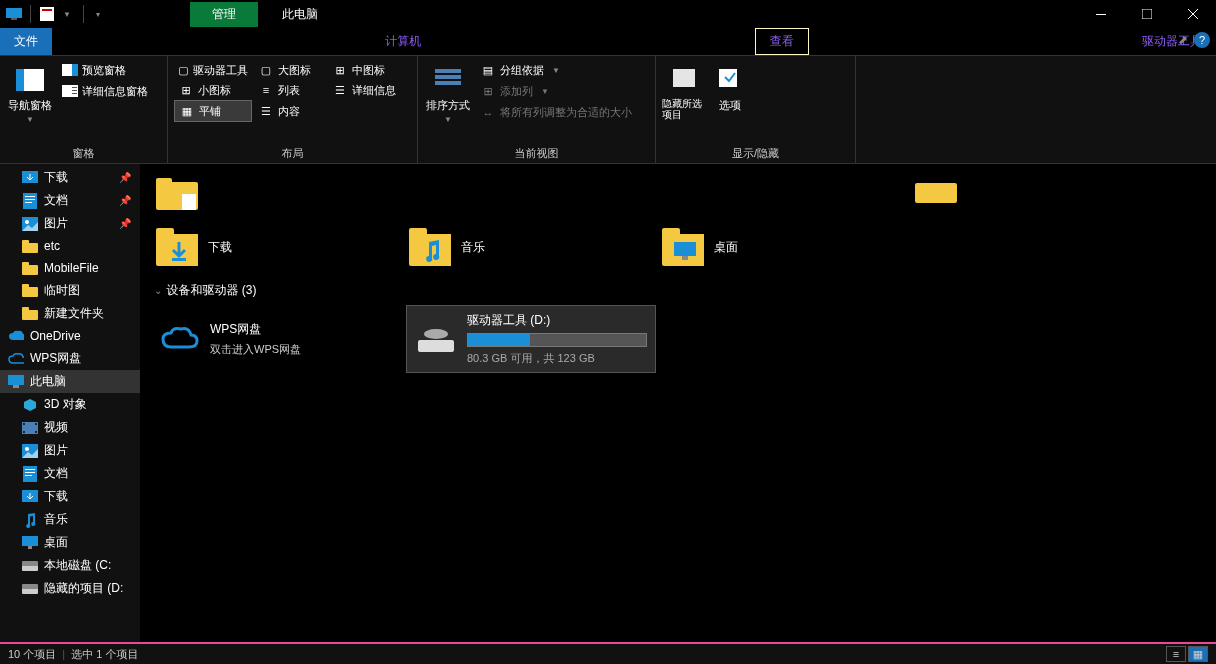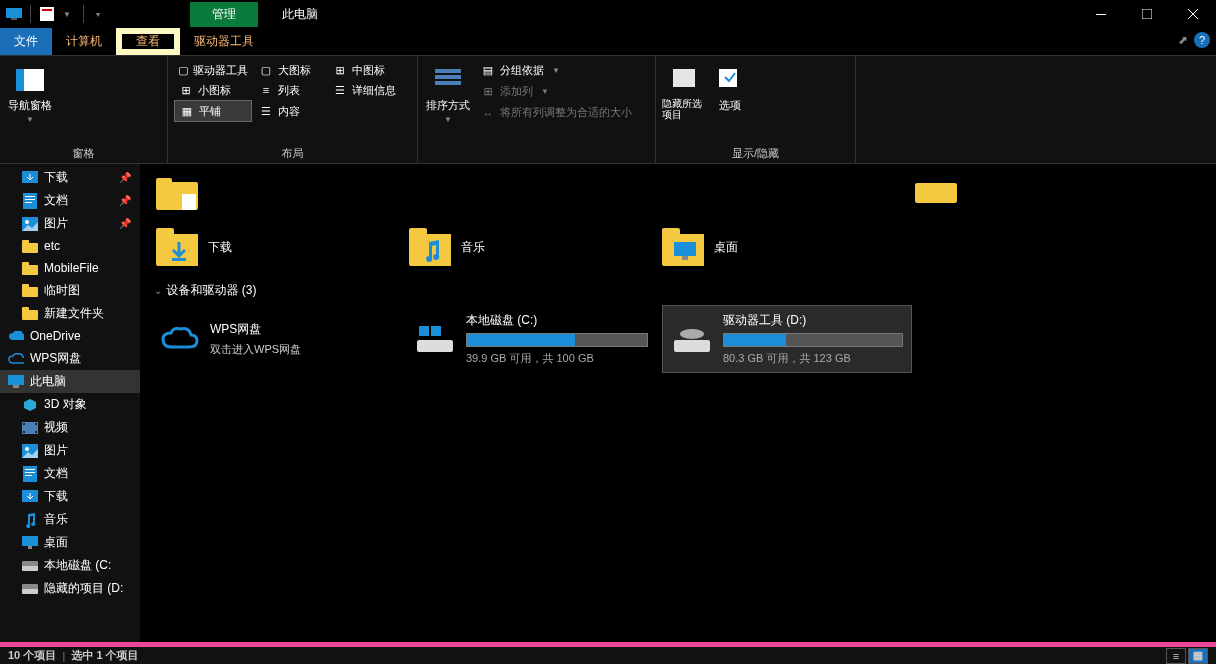--- a/index.html
+++ b/index.html
@@ -9,24 +9,24 @@
 .titlebar .qat { display: flex; align-items: center; gap: 4px; padding-left: 6px; }
 .titlebar .qat-icon { width: 16px; height: 16px; display: flex; align-items: center; justify-content: center; }
 .titlebar .divider { width: 1px; height: 18px; background: #444; margin: 0 4px; }
 .titlebar .dd { color: #888; font-size: 8px; padding: 0 4px; }
 .titlebar .contextual { background: #0a7a3b; color: #fff; padding: 4px 22px; font-size: 12px; margin-left: 86px; }
 .titlebar .title { color: #fff; font-size: 12px; margin-left: 24px; }
 .titlebar .spacer { flex: 1; }
 .titlebar .winbtns { display: flex; }
 .titlebar .winbtn { width: 46px; height: 28px; display: flex; align-items: center; justify-content: center; font-size: 12px; color: #fff; }
 
-.tabs { height: 28px; background: #000; display: flex; align-items: stretch; border-bottom: 1px solid #333; position: relative; }
-.tab { padding: 0 14px; font-size: 12px; display: flex; align-items: center; color: #fdba74; }
+.tabs { height: 28px; background: #000; display: flex; align-items: stretch; border-bottom: 1px solid #333; position: relative; justify-content: space-between; }
+.tab { padding: 0 14px; font-size: 12px; display: flex; align-items: center; color: #8b5cf6; }
 .tab.file { background: #1a6fb9; color: #fff; }
-.tab.highlight { border: 6px solid #fef9c3; }
+.tab.highlight { border: 1px solid #fef9c3; }
 .tabs .right { position: absolute; right: 6px; top: 4px; display: flex; align-items: center; gap: 6px; }
 .help-icon { width: 16px; height: 16px; border-radius: 50%; background: #1a6fb9; color: #fff; font-size: 11px; display: flex; align-items: center; justify-content: center; }
 
 .ribbon { height: 108px; background: #111; display: flex; border-bottom: 1px solid #333; }
 .rgroup { border-right: 1px solid #333; display: flex; flex-direction: column; justify-content: space-between; padding: 4px 6px 2px 6px; }
 .rgroup .body { flex: 1; display: flex; align-items: flex-start; gap: 4px; }
 .rgroup .label { text-align: center; font-size: 11px; color: #ccc; padding-top: 2px; }
 
 .big-btn { display: flex; flex-direction: column; align-items: center; width: 48px; font-size: 11px; gap: 2px; padding-top: 4px; }
 .big-btn .bicon { width: 32px; height: 32px; display: flex; align-items: center; justify-content: center; }
@@ -60,21 +60,21 @@
 .drive-item.cloud { width: 250px; }
 .drive-item.selected { background: #2a2a2a; border: 1px solid #555; }
 .drive-item .dicon { width: 42px; height: 42px; display: flex; align-items: center; justify-content: center; }
 .drive-info { flex: 1; font-size: 11px; }
 .drive-name { font-size: 12px; margin-bottom: 4px; }
 .drive-sub { font-size: 11px; color: #ccc; }
 .drive-bar { width: 100%; height: 14px; background: #555; border: 1px solid #777; margin-bottom: 4px; position: relative; }
 .drive-fill { height: 100%; background: #1a8fd8; }
 .drive-space { color: #aaa; }
 
-.statusbar { height: 22px; background: #111; border-top: 5px solid #ec4899; display: flex; align-items: center; font-size: 11px; padding: 0 8px; color: #ccc; font-weight: bold; }
+.statusbar { height: 22px; background: #111; border-top: 2px solid #ec4899; display: flex; align-items: center; font-size: 11px; padding: 0 8px; color: #ccc; }
 .statusbar .sep { margin: 0 6px; color: #555; }
 .statusbar .viewbtns { margin-left: auto; display: flex; gap: 2px; }
 .statusbar .vb { width: 20px; height: 16px; border: 1px solid #555; display: flex; align-items: center; justify-content: center; }
 .statusbar .vb.active { background: #1a6fb9; }
 
 svg { display: block; }
 .yellow-folder { fill: #f5c842; }
 </style>
 </head>
 <body>
@@ -139,20 +139,42 @@
       <div class="big-btn">
         <span class="bicon">
             <svg width="28" height="22">
               <rect width="28" height="22" fill="#fff"></rect>
               <rect x="0" y="0" width="8" height="22" fill="#1a8fd8"></rect>
             </svg>
           </span>
         <span>导航窗格</span>
         <span style="font-size:8px;color:#888">▼</span>
       </div>
+      <div class="stack-btns">
+        <div class="small-btn">
+            <span class="sicon">
+              <svg width="16" height="12">
+                <rect width="16" height="12" fill="#fff"></rect>
+                <rect x="10" y="0" width="6" height="12" fill="#1a8fd8"></rect>
+              </svg>
+            </span>
+            <span>预览窗格</span>
+          </div>
+        <div class="small-btn">
+            <span class="sicon">
+              <svg width="16" height="12">
+                <rect width="16" height="12" fill="#fff"></rect>
+                <rect x="10" y="2" width="5" height="1" fill="#555"></rect>
+                <rect x="10" y="5" width="5" height="1" fill="#555"></rect>
+                <rect x="10" y="8" width="5" height="1" fill="#555"></rect>
+              </svg>
+            </span>
+            <span>详细信息窗格</span>
+          </div>
+      </div>
     </div>
     <div class="label">窗格</div>
   </div>
 
   <div class="rgroup" style="width:250px">
     <div class="body" style="flex-direction:column;gap:0;width:100%">
       <div style="display:flex;gap:2px">
         <div class="small-btn" style="width:78px">
             <span class="sicon">▢</span>
             <span>驱动器工具</span>
@@ -218,20 +240,21 @@
             <span class="sicon">⊞</span>
             <span>添加列</span>
             <span style="font-size:8px;margin-left:4px">▼</span>
           </div>
         <div class="small-btn" style="color:#777">
             <span class="sicon">↔</span>
             <span>将所有列调整为合适的大小</span>
           </div>
       </div>
     </div>
+    <div class="label">当前视图</div>
   </div>
 
   <div class="rgroup" style="width:200px">
     <div class="body">
       <div class="big-btn" style="width:44px">
         <span class="bicon">
             <svg width="22" height="22">
               <rect width="22" height="18" fill="#fff"></rect>
               <rect width="22" height="18" fill="#ccc" opacity="0.5"></rect>
             </svg>
@@ -502,36 +525,20 @@
         <span class="dicon">
             <svg width="40" height="28">
               <path d="M12 22 Q4 22 4 14 Q4 8 12 8 Q14 2 22 4 Q30 2 32 10 Q38 10 38 16 Q38 22 30 22 Z" fill="none" stroke="#1a8fd8" stroke-width="3"></path>
             </svg>
           </span>
         <div class="drive-info">
           <div class="drive-name">WPS网盘</div>
           <div class="drive-sub">双击进入WPS网盘</div>
         </div>
       </div>
-      <div class="drive-item">
-        <span class="dicon">
-            <svg width="40" height="30">
-              <rect x="2" y="16" width="36" height="12" fill="#ddd" rx="2"></rect>
-              <rect x="4" y="2" width="10" height="10" fill="#1a8fd8"></rect>
-              <rect x="16" y="2" width="10" height="10" fill="#1a8fd8"></rect>
-            </svg>
-          </span>
-        <div class="drive-info">
-          <div class="drive-name">本地磁盘 (C:)</div>
-          <div class="drive-bar">
-              <div class="drive-fill" style="width:60%"></div>
-            </div>
-          <div class="drive-space">39.9 GB 可用，共 100 GB</div>
-        </div>
-      </div>
       <div class="drive-item selected">
         <span class="dicon">
             <svg width="40" height="30">
               <rect x="2" y="16" width="36" height="12" fill="#ddd" rx="2"></rect>
               <ellipse cx="20" cy="10" rx="12" ry="5" fill="#aaa"></ellipse>
             </svg>
           </span>
         <div class="drive-info">
           <div class="drive-name">驱动器工具 (D:)</div>
           <div class="drive-bar">

